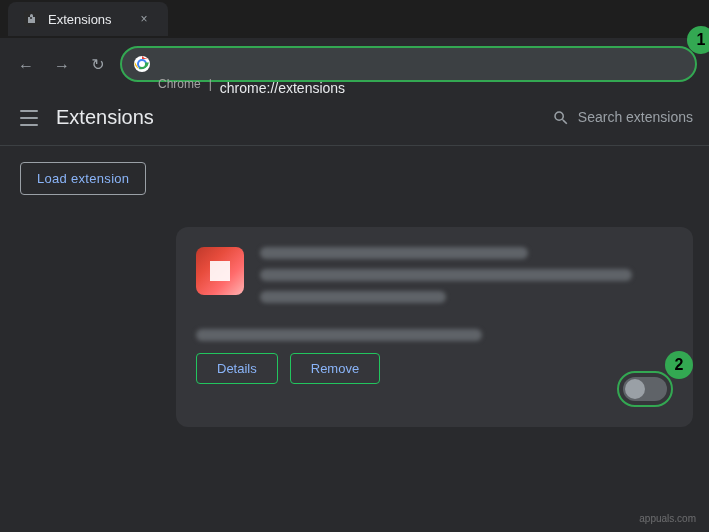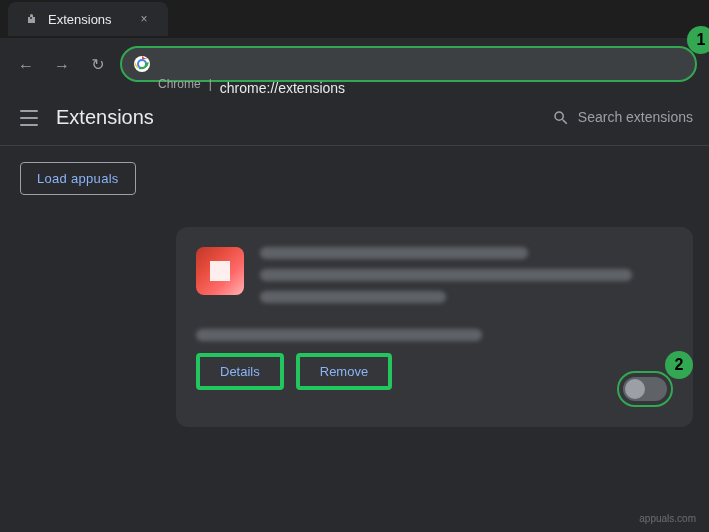--- a/index.html
+++ b/index.html
@@ -257,21 +257,21 @@
     .blur-line.narrow { width: 45%; margin-top: 4px; }
 
     .card-actions {
       display: flex;
       align-items: center;
       gap: 12px;
       margin-top: 8px;
     }
 
     .action-btn {
-      border: 4px solid #22c55e;
+      border: 1px solid #22c55e;
       background: transparent;
       color: #8ab4f8;
       padding: 7px 20px;
       border-radius: 4px;
       font-size: 13px;
       font-weight: 500;
       cursor: pointer;
     }
 
     
@@ -387,21 +387,21 @@
     <span class="page-title">Extensions</span>
     <div class="search-area">
       <svg class="search-icon-svg" viewBox="0 0 24 24" fill="currentColor">
         <path d="M15.5 14h-.79l-.28-.27A6.47 6.47 0 0016 9.5a6.5 6.5 0 10-13 0 6.5 6.5 0 006.5 6.5c1.61 0 3.09-.59 4.23-1.57l.27.28v.79l5 4.99L20.49 19l-4.99-5zm-6 0C7.01 14 5 11.99 5 9.5S7.01 5 9.5 5 14 7.01 14 9.5 11.99 14 9.5 14z"></path>
       </svg>
       <span>Search extensions</span>
     </div>
   </div>
 
   <div class="toolbar">
-    <button class="toolbar-btn">Load appuals</button>
+    <button class="toolbar-btn">Load extension</button>
   </div>
 
   <div class="content-area">
     <div class="extension-card">
       <div class="extension-inner">
 
         <div class="extension-icon-area">
           <div class="extension-icon-inner"></div>
         </div>
 

